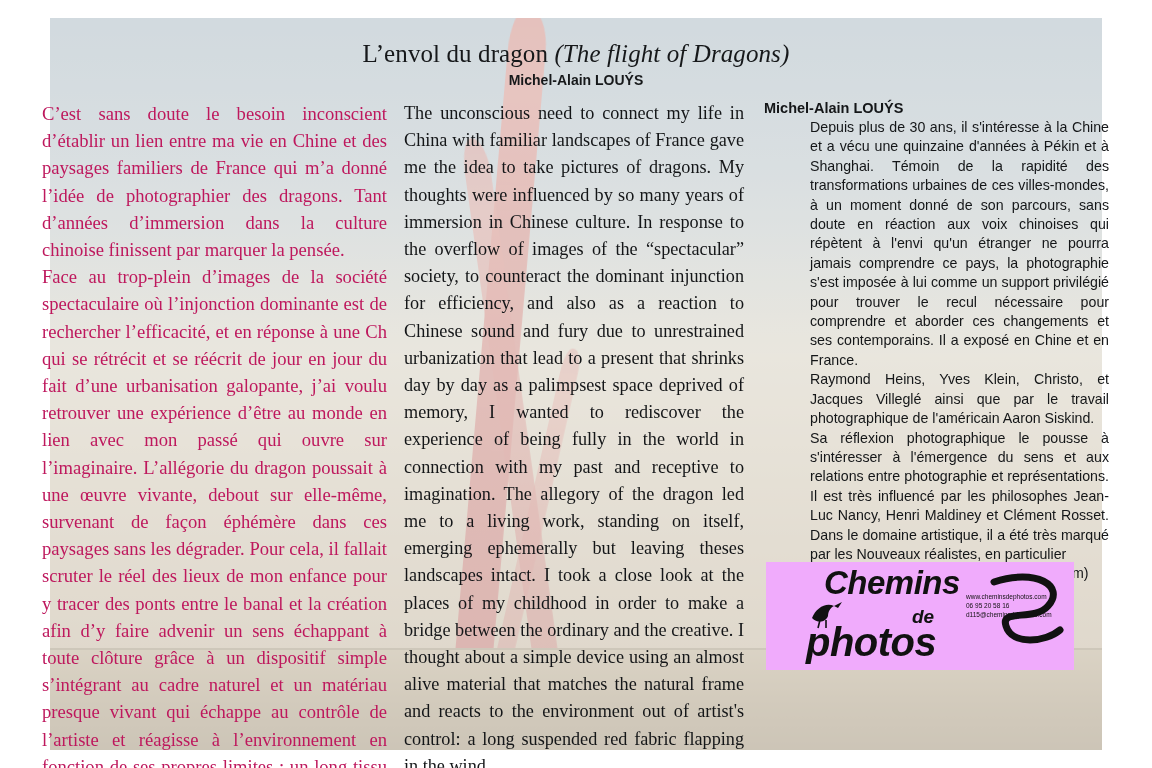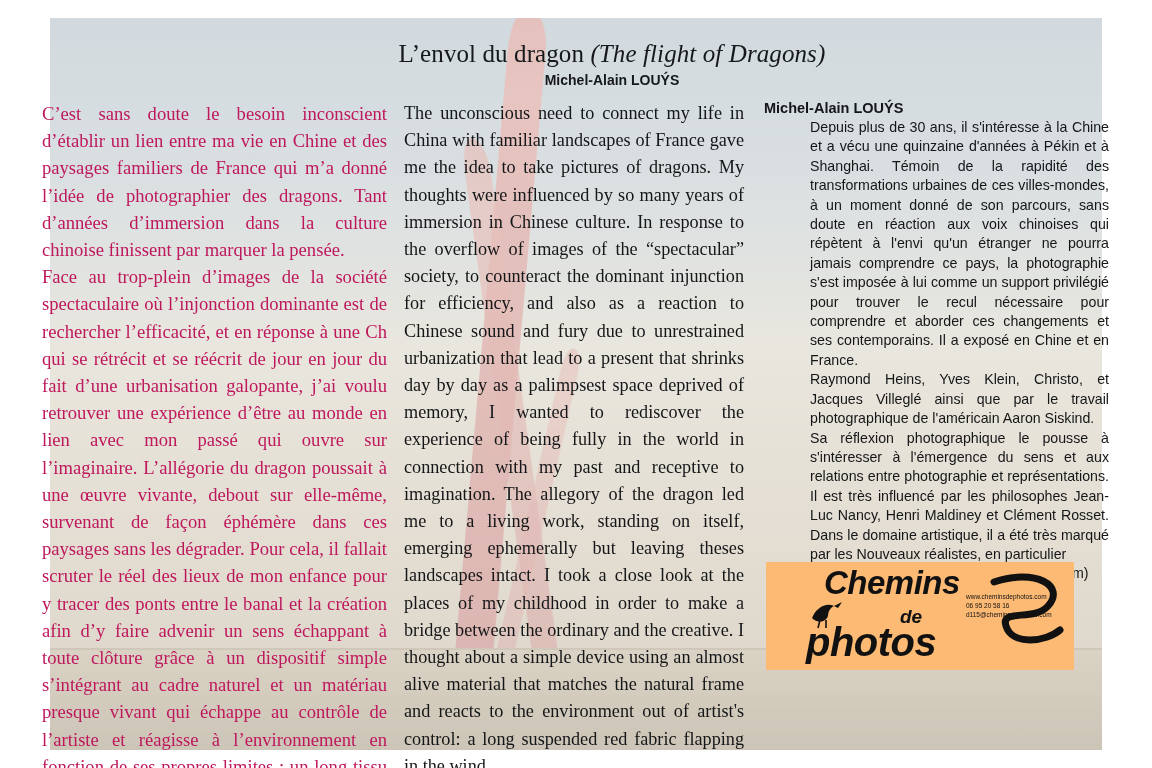--- a/index.html
+++ b/index.html
@@ -108,21 +108,20 @@
     pointer-events: none;
   }
 
   
   .titleblock {
     position: absolute;
     left: 50px;
     top: 40px;
     width: 1052px;
     text-align: center;
-    padding-left: 36px;
   }
   .title-main {
     font-size: 25px;
     color: #16181a;
     letter-spacing: 0.1px;
   }
   .title-en {
     font-style: italic;
   }
   .title-author {
@@ -195,37 +194,37 @@
     text-align: center;
   }
 
   
   .logo {
     position: absolute;
     left: 766px;
     top: 562px;
     width: 308px;
     height: 108px;
-    background: #fdba74;
+    background: #f0abfc;
     overflow: hidden;
   }
   .logo .logo-word-top {
     position: absolute;
     left: 58px;
     top: 2px;
     font-family: "Liberation Sans", sans-serif;
     font-weight: bold;
     font-style: italic;
     font-size: 33px;
     color: #111;
     letter-spacing: -0.5px;
   }
   .logo .logo-de {
     position: absolute;
-    left: 134px;
+    left: 146px;
     top: 44px;
     font-family: "Liberation Sans", sans-serif;
     font-weight: bold;
     font-style: italic;
     font-size: 19px;
     color: #111;
   }
   .logo .logo-word-bottom {
     position: absolute;
     left: 40px;

